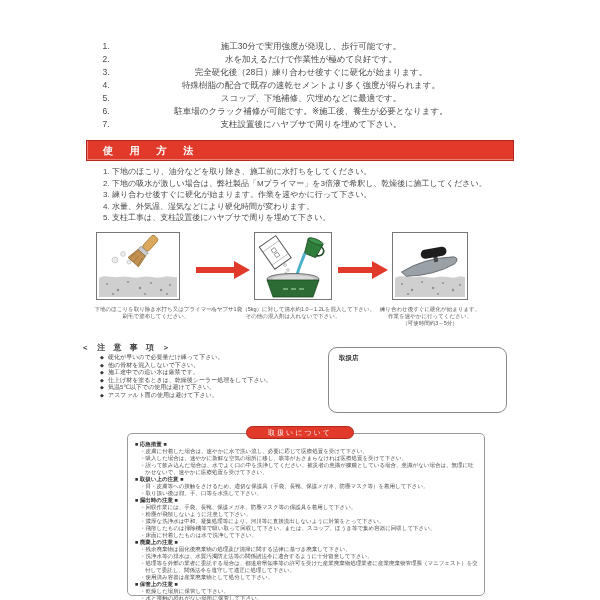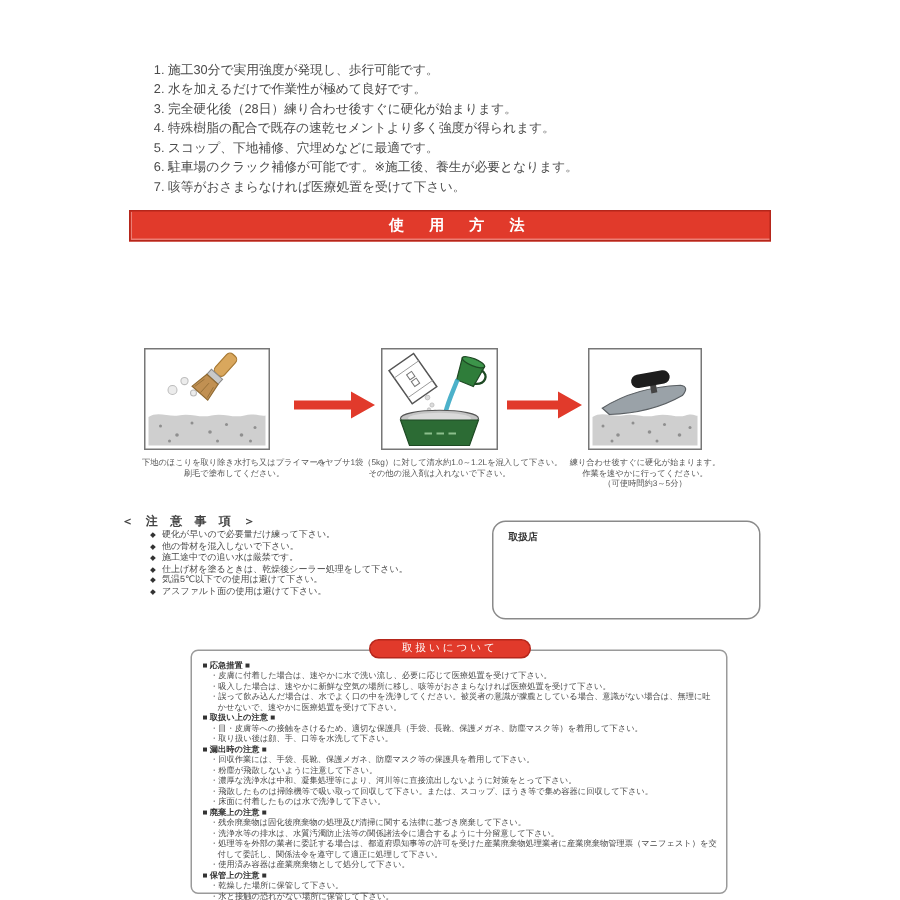--- a/index.html
+++ b/index.html
@@ -5,25 +5,25 @@
   * { margin:0; padding:0; box-sizing:border-box; }
   body { background:#ffffff; font-family:"Liberation Sans","DejaVu Sans",sans-serif; color:#3a3a3a; }
   .page { position:relative; width:600px; height:600px; background:#ffffff; overflow:hidden; }
 
   
   .banner { position:absolute; left:86px; width:428px; height:21px; background:#e13a2b;
             border:1px solid #b5261b; box-shadow:inset 1px -1px 0 rgba(255,255,255,.35);
             color:#ffffff; font-size:10px; font-weight:bold; letter-spacing:7px;
             line-height:19px; padding-left:16px; }
   .banner-features { top:12px; }
-  .banner-usage { top:140px;text-align:center; }
+  .banner-usage { top:140px; }
 
   ol.doc-list { position:absolute; list-style-position:outside; padding-left:14px; color:#4a4a4a; }
   .features-list { left:98px; top:40px; width:412px; font-size:8.5px; }
-  .features-list li { line-height:13px; }
+  .features-list li { line-height:13px;text-align:center; }
   .usage-list { left:98px; top:166px; width:412px; font-size:8px; }
   .usage-list li { line-height:11.5px; }
 
   
   .step-box { position:absolute; top:232px; height:68px; border:1px solid #777; background:#fff; }
   .step1 { left:96px; width:84px; }
   .step2 { left:254px; width:78px; }
   .step3 { left:392px; width:76px; }
   .arrow { position:absolute; top:259px; height:22px; }
   .arrow1 { left:194px; width:58px; }
@@ -66,26 +66,34 @@
 <div class="page">
 
   <ol class="doc-list features-list">
 
   <li>施工30分で実用強度が発現し、歩行可能です。</li>
       <li>水を加えるだけで作業性が極めて良好です。</li>
       <li>完全硬化後（28日）練り合わせ後すぐに硬化が始まります。</li>
       <li>特殊樹脂の配合で既存の速乾セメントより多く強度が得られます。</li>
       <li>スコップ、下地補修、穴埋めなどに最適です。</li>
       <li>駐車場のクラック補修が可能です。※施工後、養生が必要となります。</li>
-      <li>咳等がおさまらなければ医療処置を受けて下さい。</li>
+      <li>支柱設置後にハヤブサで周りを埋めて下さい。</li>
     </ol>
 
   <div class="banner banner-usage">
     <span>使 用 方 法</span>
   </div>
+  <ol class="doc-list usage-list">
+
+  <li>下地のほこり、油分などを取り除き、施工前に水打ちをしてください。</li>
+      <li>下地の吸水が激しい場合は、弊社製品「Mプライマー」を3倍液で希釈し、乾燥後に施工してください。</li>
+      <li>練り合わせ後すぐに硬化が始まります。作業を速やかに行って下さい。</li>
+      <li>水量、外気温、湿気などにより硬化時間が変わります。</li>
+      <li>支柱工事は、支柱設置後にハヤブサで周りを埋めて下さい。</li>
+    </ol>
 
   <div class="step-box step1">
     <svg width="82" height="66" viewBox="0 0 82 66">
       <path d="M2 45 C 8 41, 15 45, 22 44 C 30 42, 36 46, 44 44 C 52 42, 58 46, 66 44 C 72 42, 77 45, 80 44 L 80 64 L 2 64 Z" fill="#cfcfcf"></path>
       <g fill="#8f8f8f">
         <circle cx="10" cy="51" r="1"></circle>
           <circle cx="21" cy="57" r="1.2"></circle>
           <circle cx="31" cy="49" r="1"></circle>
         <circle cx="43" cy="55" r="1.2"></circle>
           <circle cx="54" cy="50" r="1"></circle>

